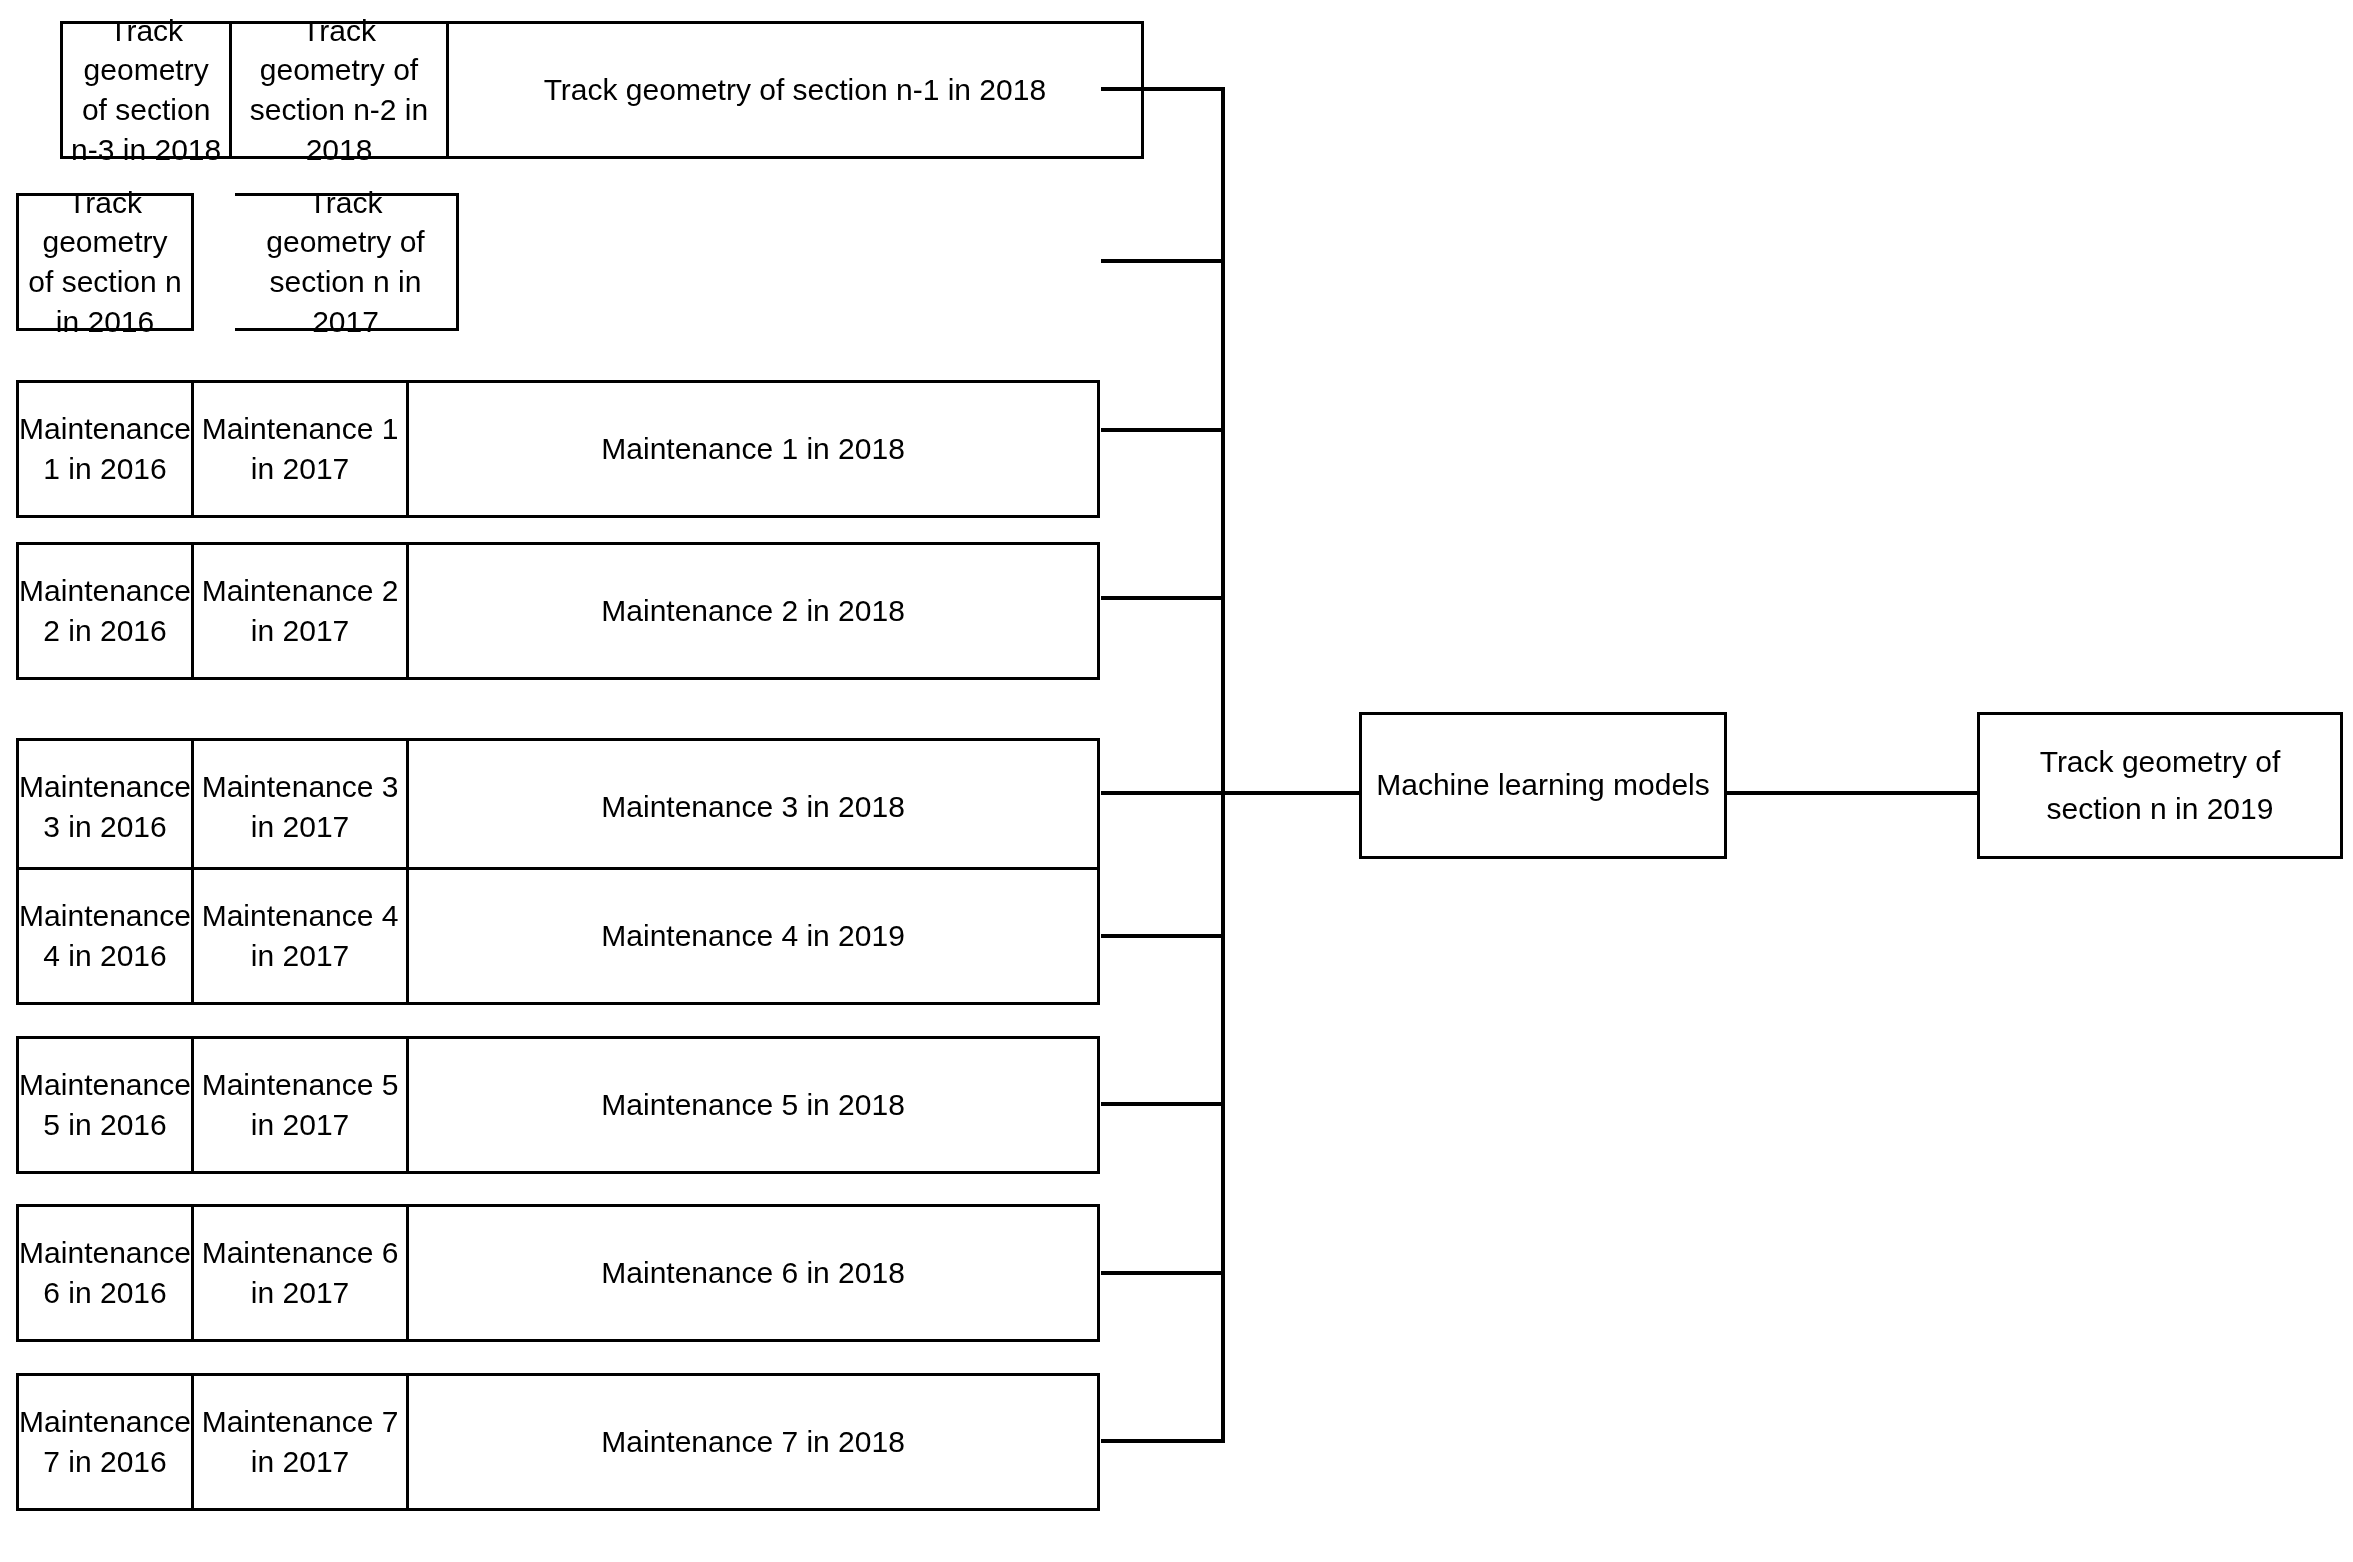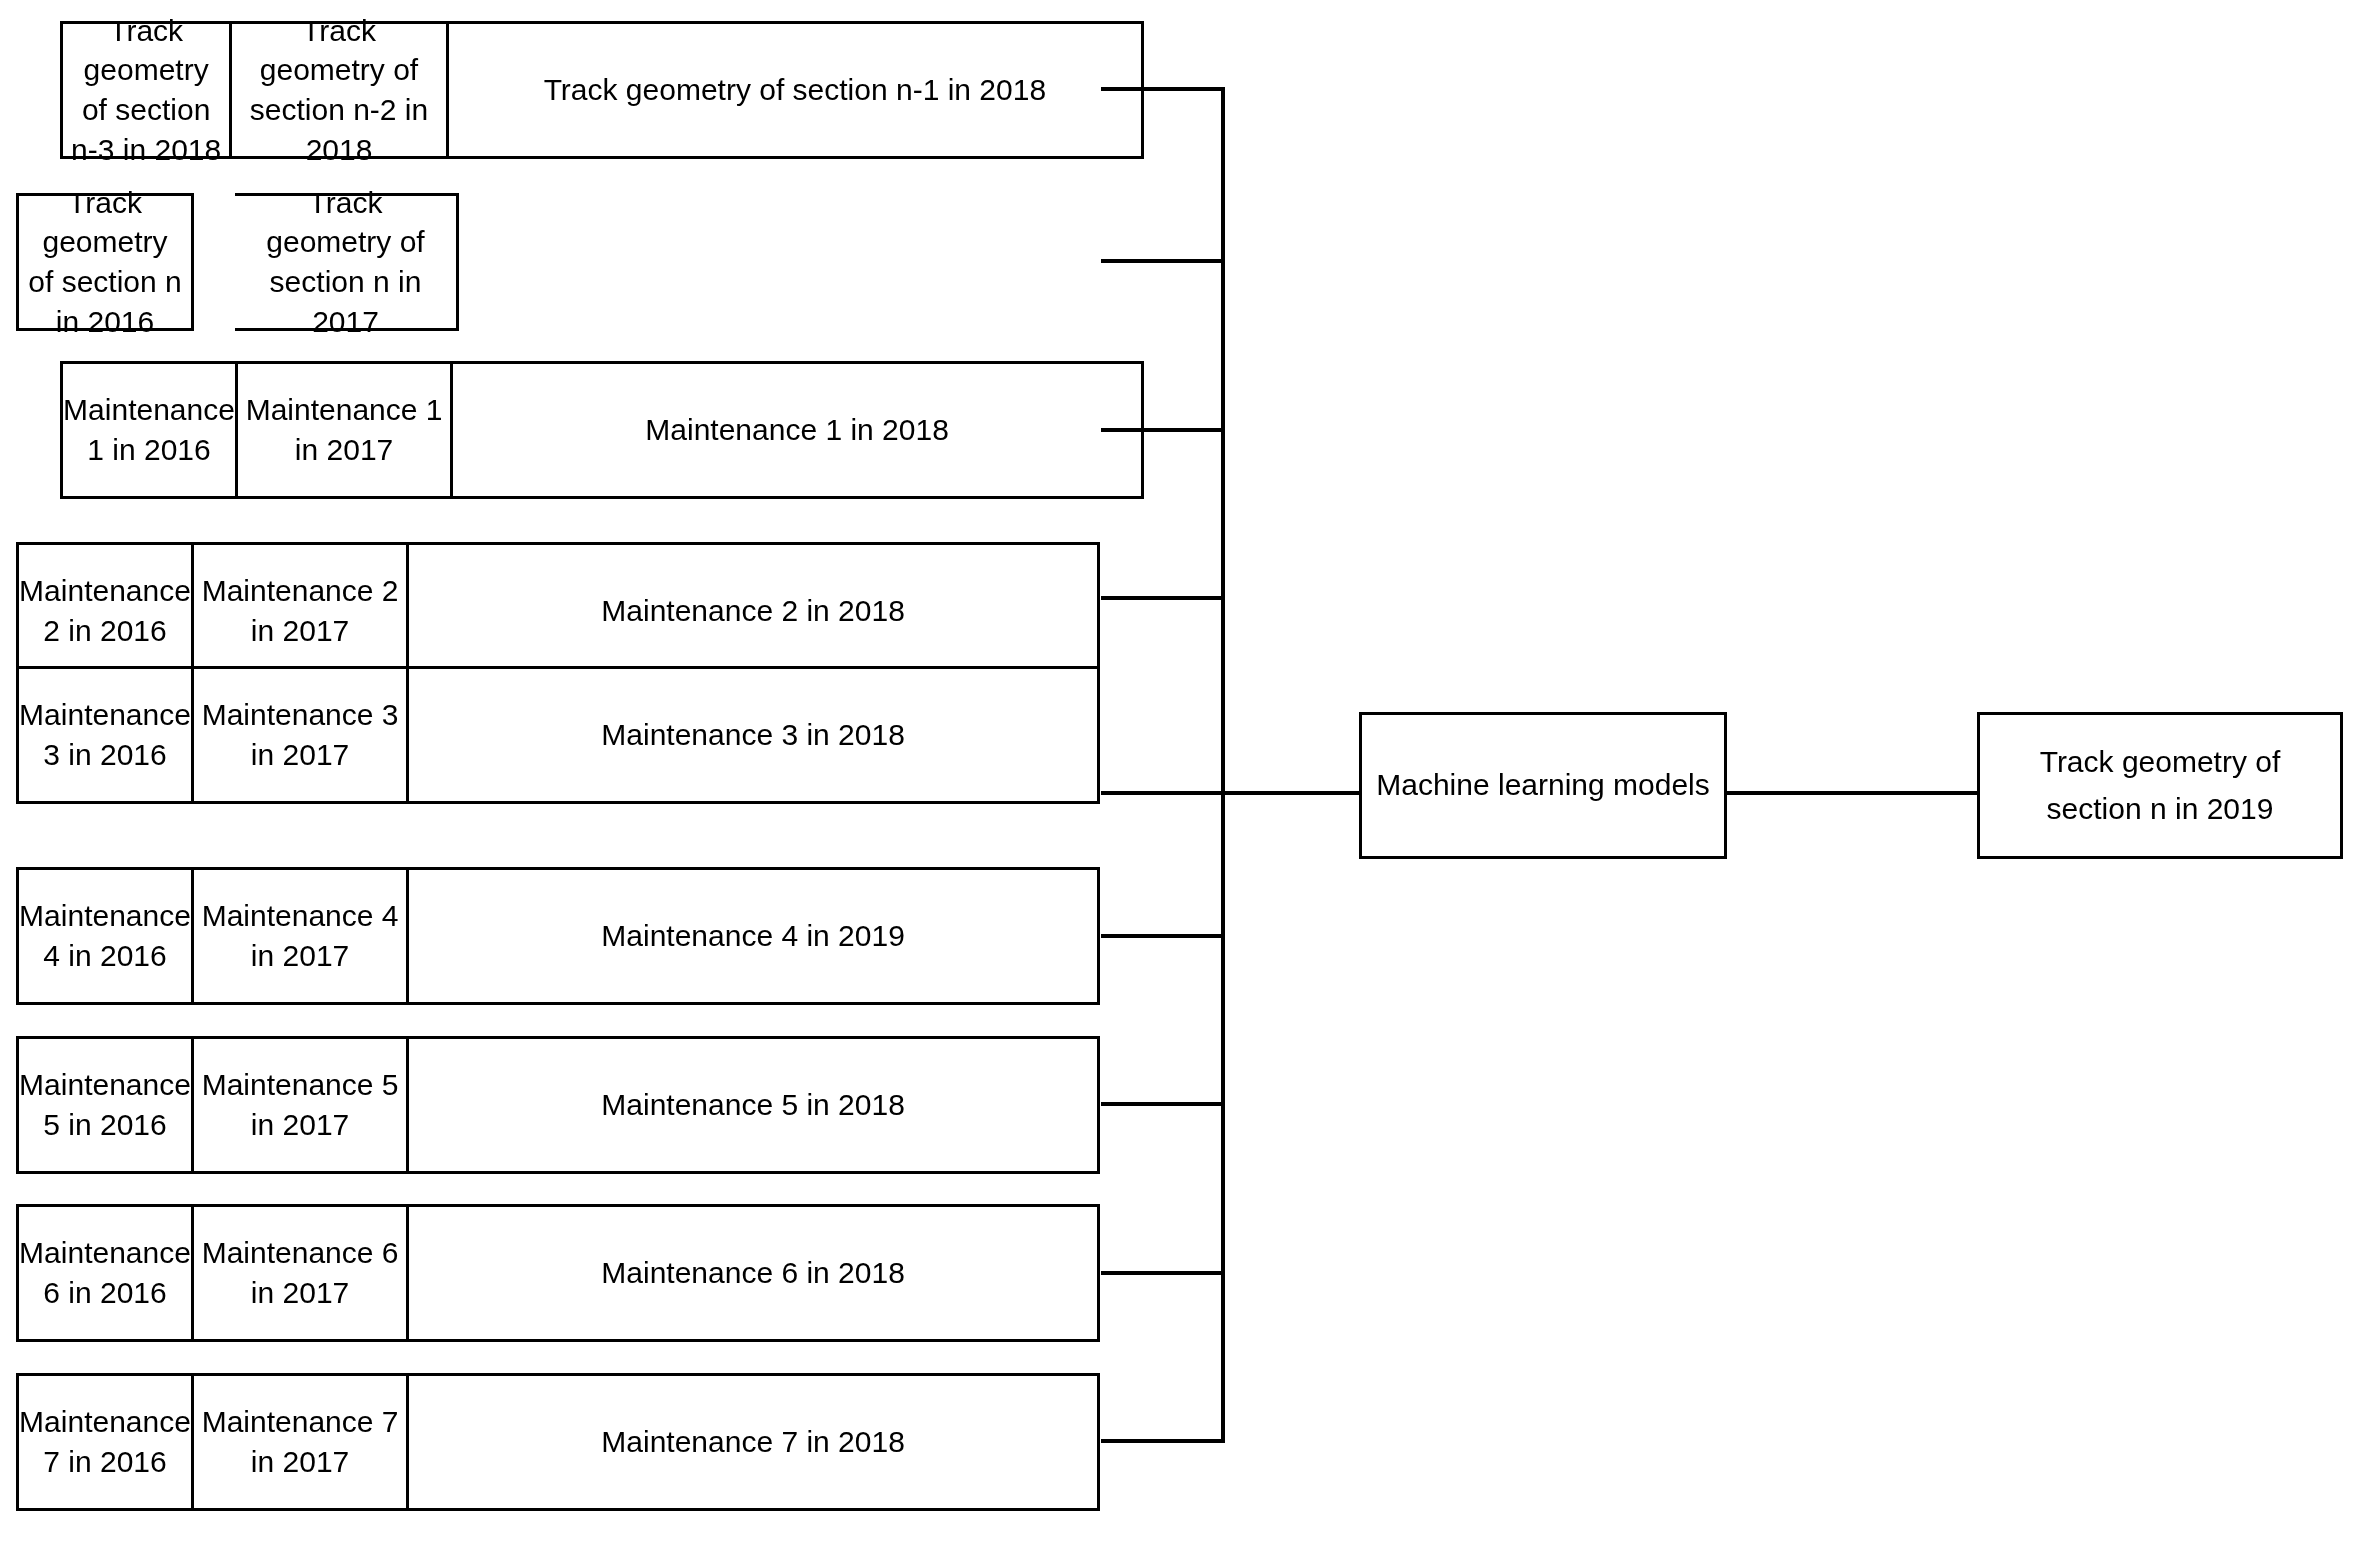--- a/index.html
+++ b/index.html
@@ -92,21 +92,21 @@
 
   <div class="row-group" style="top:193px;gap:41px;">
     <div class="cell c1">
         <span class="txt">Track geometry of section n in 2016</span>
       </div>
     <div class="cell c2">
         <span class="txt">Track geometry of section n in 2017</span>
       </div>
   </div>
 
-  <div class="row-group" style="top:361px;margin-left:44px;">
+  <div class="row-group" style="top:380px;">
     <div class="cell c1">
         <span class="txt">Maintenance 1 in 2016</span>
       </div>
     <div class="cell c2">
         <span class="txt">Maintenance 1 in 2017</span>
       </div>
     <div class="cell c3">
         <span class="txt">Maintenance 1 in 2018</span>
       </div>
   </div>
@@ -116,21 +116,21 @@
         <span class="txt">Maintenance 2 in 2016</span>
       </div>
     <div class="cell c2">
         <span class="txt">Maintenance 2 in 2017</span>
       </div>
     <div class="cell c3">
         <span class="txt">Maintenance 2 in 2018</span>
       </div>
   </div>
 
-  <div class="row-group" style="top:666px;">
+  <div class="row-group" style="top:738px;">
     <div class="cell c1">
         <span class="txt">Maintenance 3 in 2016</span>
       </div>
     <div class="cell c2">
         <span class="txt">Maintenance 3 in 2017</span>
       </div>
     <div class="cell c3">
         <span class="txt">Maintenance 3 in 2018</span>
       </div>
   </div>

